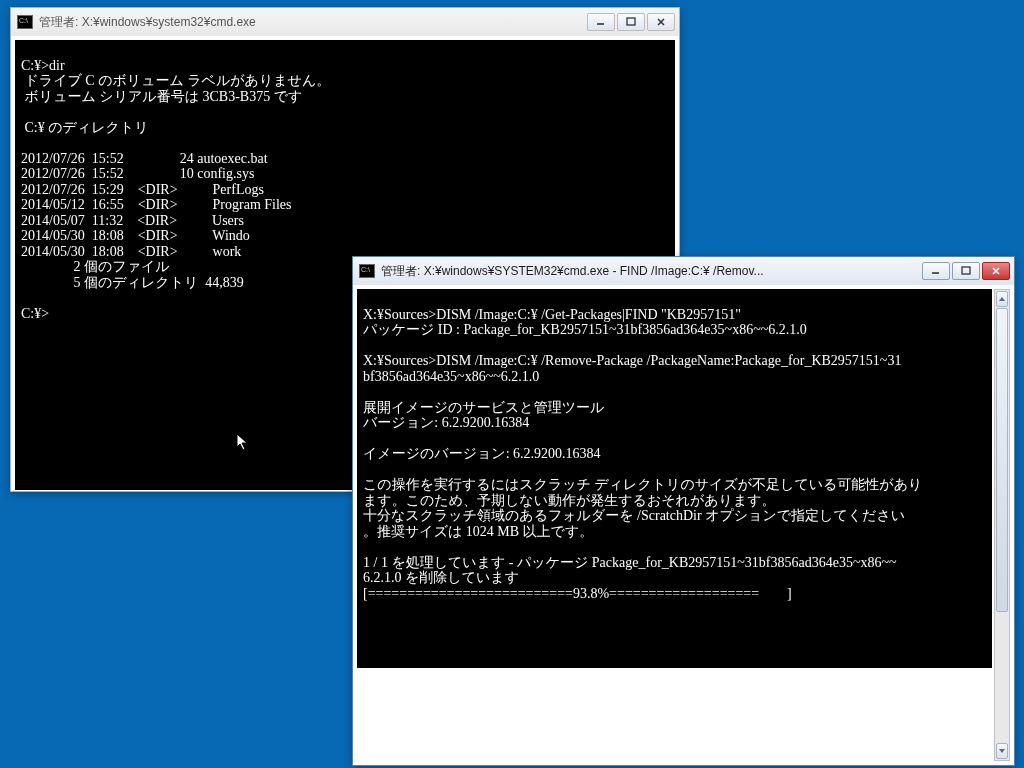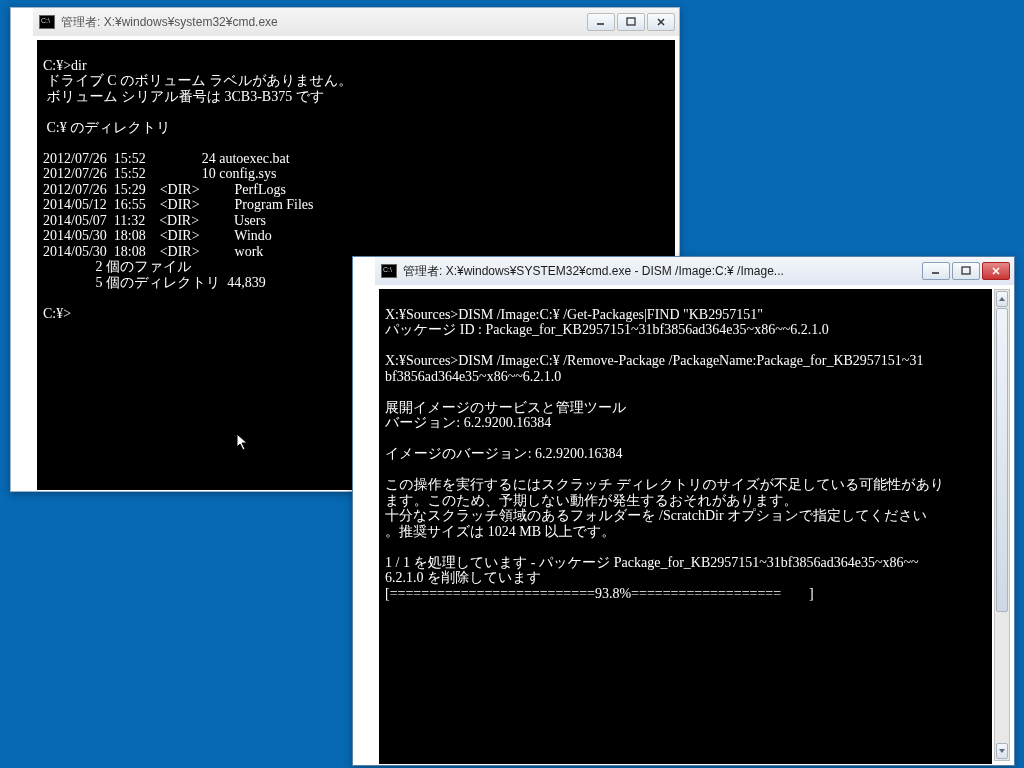--- a/index.html
+++ b/index.html
@@ -9,21 +9,20 @@
     background: #0768b3;
     font-family: "MS Gothic", "Consolas", monospace;
     overflow: hidden;
     position: relative;
   }
   .window {
     position: absolute;
     background: #fff;
     border: 1px solid #5a7fa8;
     box-shadow: 0 2px 8px rgba(0,0,0,0.3);
-    padding-left: 22px;
   }
   .window.inactive { border-color: #a0b4c8; }
   .titlebar {
     height: 28px;
     background: linear-gradient(#f3f6fb, #e1e7f0);
     display: flex;
     align-items: center;
     padding: 0 4px 0 6px;
     font-size: 12px;
     color: #1a1a1a;
@@ -127,40 +126,40 @@
 2014/05/30  18:08    &lt;DIR&gt;          work
                2 個のファイル
                5 個のディレクトリ  44,839
 
 C:¥&gt;</div>
 </div>
 
 <div class="window" style="left:352px; top:256px; width:663px; height:510px;">
   <div class="titlebar">
     <span class="tb-icon">C:\</span>
-    <span class="tb-title">管理者: X:¥windows¥SYSTEM32¥cmd.exe - DISM  /Image:C:¥ /Image...</span>
+    <span class="tb-title">管理者: X:¥windows¥SYSTEM32¥cmd.exe - FIND  /Image:C:¥ /Remov...</span>
     <div class="tb-buttons">
       <div class="tb-btn">
         <svg viewBox="0 0 10 10">
             <path d="M1 7 H8" stroke="#333" stroke-width="1.6"></path>
           </svg>
       </div>
       <div class="tb-btn">
         <svg viewBox="0 0 10 10">
             <rect x="1" y="1" width="8" height="7" fill="none" stroke="#333" stroke-width="1.3"></rect>
           </svg>
       </div>
       <div class="tb-btn close-red">
         <svg viewBox="0 0 10 10">
             <path d="M2 2 L8 8 M8 2 L2 8" stroke="#fff" stroke-width="1.6"></path>
           </svg>
       </div>
     </div>
   </div>
-  <div class="terminal" style="height:475px; margin-right:22px;" id="term2">
+  <div class="terminal" style="height:379px; margin-right:22px;" id="term2">
 X:¥Sources&gt;DISM /Image:C:¥ /Get-Packages|FIND "KB2957151"
 パッケージ ID : Package_for_KB2957151~31bf3856ad364e35~x86~~6.2.1.0
 
 X:¥Sources&gt;DISM /Image:C:¥ /Remove-Package /PackageName:Package_for_KB2957151~31
 bf3856ad364e35~x86~~6.2.1.0
 
 展開イメージのサービスと管理ツール
 バージョン: 6.2.9200.16384
 
 イメージのバージョン: 6.2.9200.16384

